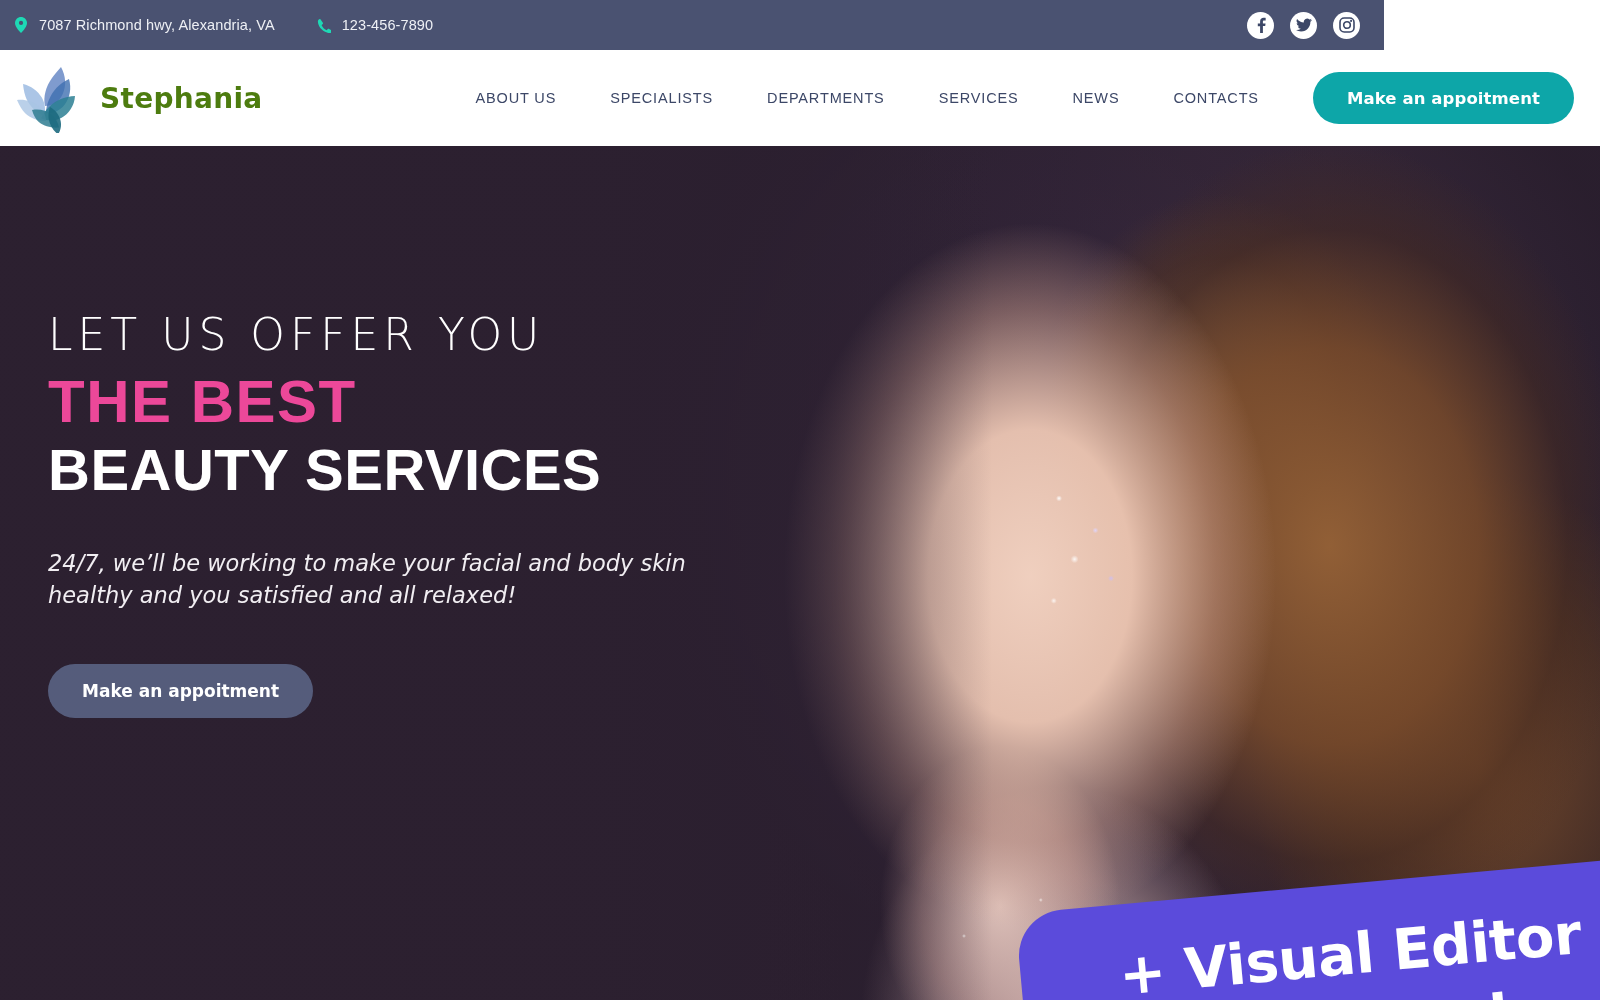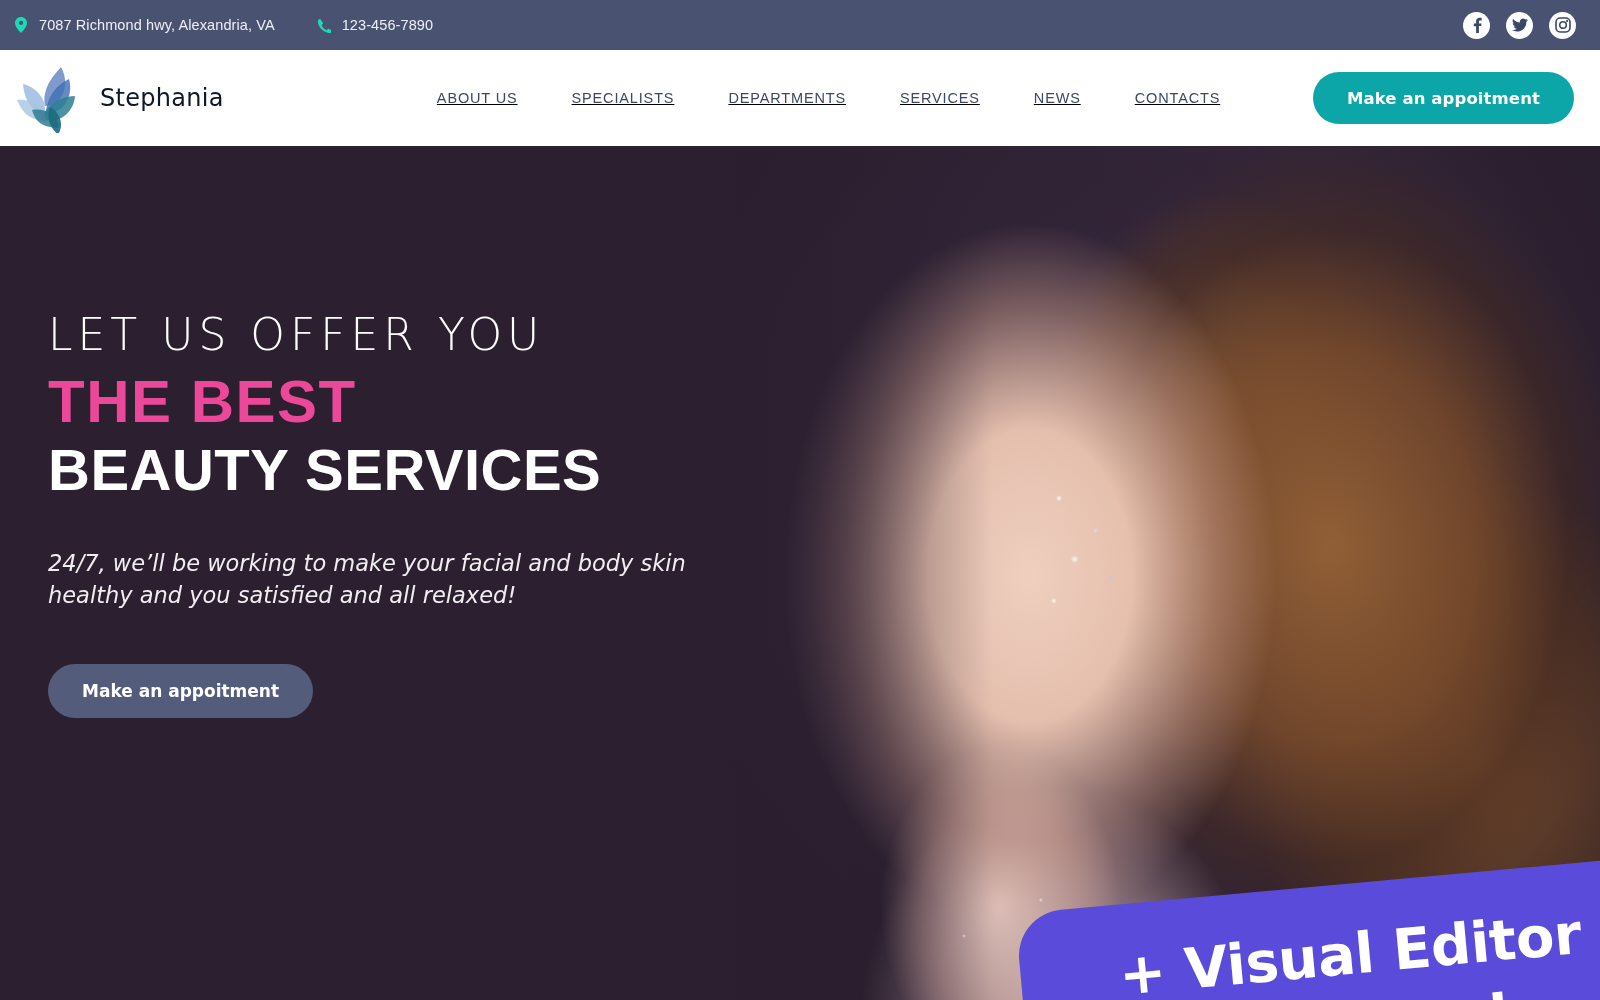--- a/index.html
+++ b/index.html
@@ -16,21 +16,21 @@
     position: relative;
     width: 1600px;
     height: 1000px;
     overflow: hidden;
   }
 
   
   .topbar {
     position: absolute;
     top: 0; left: 0;
-    width: 1600px;
+    width: 1384px;
     height: 50px;
     background: #4a5271;
     display: flex;
     align-items: center;
     padding: 0 24px 0 14px;
   }
   .topbar-left { display: flex; align-items: center; gap: 42px; }
   .contact-item {
     display: flex;
     align-items: center;
@@ -67,32 +67,31 @@
     width: 1600px;
     height: 96px;
     background: #ffffff;
     display: flex;
     align-items: center;
     padding: 0 26px 0 14px;
   }
   .brand { display: flex; align-items: center; gap: 14px; cursor: pointer; }
   .brand-mark { width: 72px; height: 70px; }
   .brand-name {
-    font-size: 24px;
-    font-weight: 400;
-    color: #0f172a;
+    font-size: 28px;
+    font-weight: 700;
+    color: #4d7c0f;
     letter-spacing: .3px;
     font-family: "DejaVu Sans", sans-serif;
   }
 
   .mainnav {
     display: flex;
     gap: 0;
     margin-left: 186px;
-    text-decoration: underline;
   }
   .nav-link {
     font-size: 14.5px;
     letter-spacing: .85px;
     color: #3c4767;
     text-transform: uppercase;
     padding: 10px 27px;
     white-space: nowrap;
     cursor: pointer;
     font-weight: 500;

